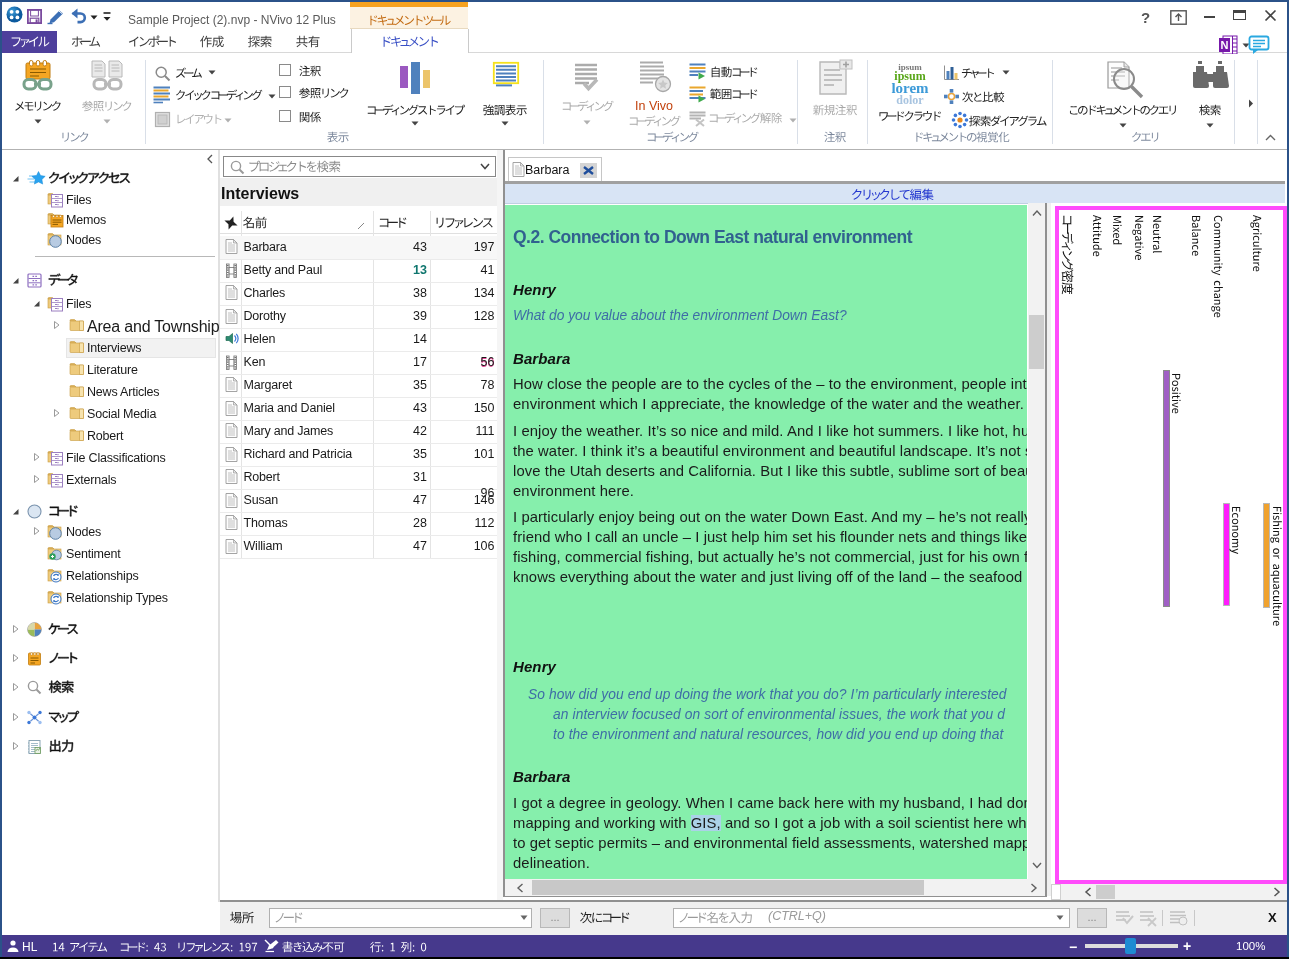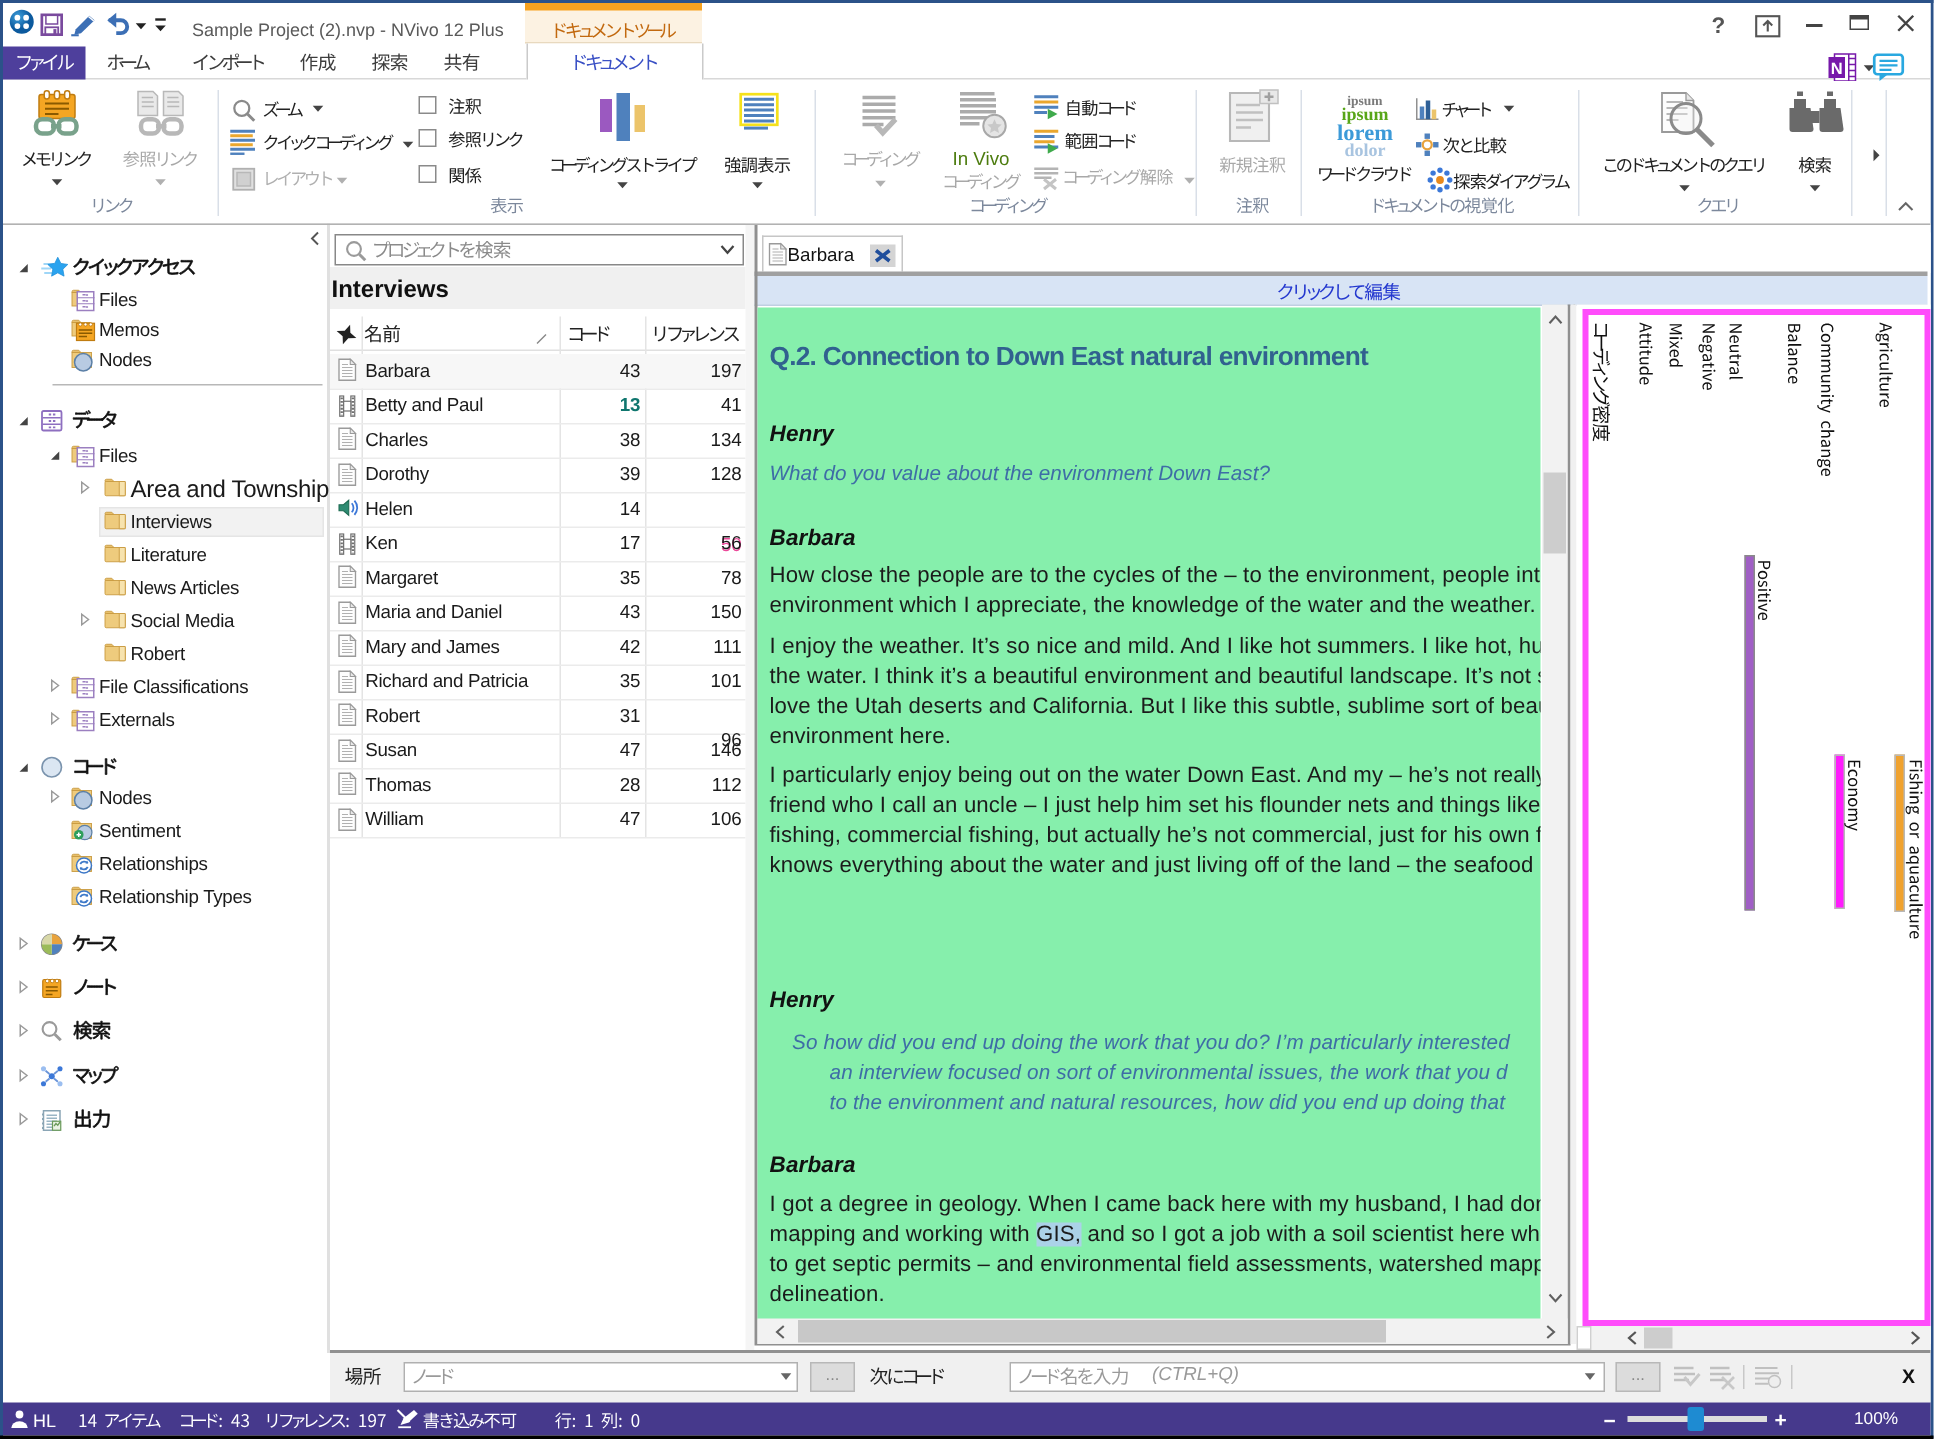--- a/index.html
+++ b/index.html
@@ -324,21 +324,21 @@
       <use href="#gcid01569" transform="translate(40.7 0) scale(0.01150)"></use>
     </svg>
     <svg style="position:absolute;left:581px;top:118px;overflow:visible;" width="8" height="5" viewBox="0 0 8 5">
       <path d="M0.5 0.5 L7.5 0.5 L4 4.5 Z" fill="#b0b0b0"></path>
     </svg>
     <svg style="position:absolute;left:637px;top:59px;overflow:visible;" width="34" height="32" viewBox="0 0 34 32">
       <path d="M1 1.5 H24 M1 5.5 H25 M1 9.5 H25 M1 13.5 H25 M1 17.5 H25 M1 21.5 H14" stroke="#ababab" stroke-width="2.2"></path>
 <circle cx="24" cy="23" r="7.5" fill="#e4e4e4" stroke="#a8a8a8" stroke-width="1.3"></circle>
 <path d="M24 18.5 l1.4 3.1 l3.4 0.4 l-2.5 2.3 l0.7 3.4 l-3 -1.7 l-3 1.7 l0.7 -3.4 l-2.5 -2.3 l3.4 -0.4 Z" fill="#c8c8c8"></path>
     </svg>
-    <div style="position:absolute;left:652px;transform:translateX(-50%);top:95px;font-family:'Liberation Sans',sans-serif;font-size:12.5px;color:#4d7c0f;font-weight:normal;white-space:nowrap;line-height:19px;height:19px;text-align:center">In Vivo</div>
+    <div style="position:absolute;left:652px;transform:translateX(-50%);top:95px;font-family:'Liberation Sans',sans-serif;font-size:12.5px;color:#c2410c;font-weight:normal;white-space:nowrap;line-height:19px;height:19px;text-align:center">In Vivo</div>
     <svg width="51" height="15" style="position:absolute;left:627.3px;top:113.2px;overflow:visible;" viewBox="0 -10.3 51 15" fill="#a8a8a8" color="#a8a8a8">
       <use href="#gcid01572" transform="translate(-1.1 0) scale(0.01150)"></use>
       <use href="#gcid01645" transform="translate(7.0 0) scale(0.01150)"></use>
       <use href="#gcid01592" transform="translate(15.2 0) scale(0.01150)"></use>
       <use href="#gcid01556" transform="translate(23.3 0) scale(0.01150)"></use>
       <use href="#gcid01636" transform="translate(31.5 0) scale(0.01150)"></use>
       <use href="#gcid01569" transform="translate(40.7 0) scale(0.01150)"></use>
     </svg>
     <svg style="position:absolute;left:687px;top:61px;overflow:visible;" width="18" height="16" viewBox="0 0 18 16">
       <path d="M0.5 1.5 H16.5" stroke="#4f81bd" stroke-width="2"></path>

